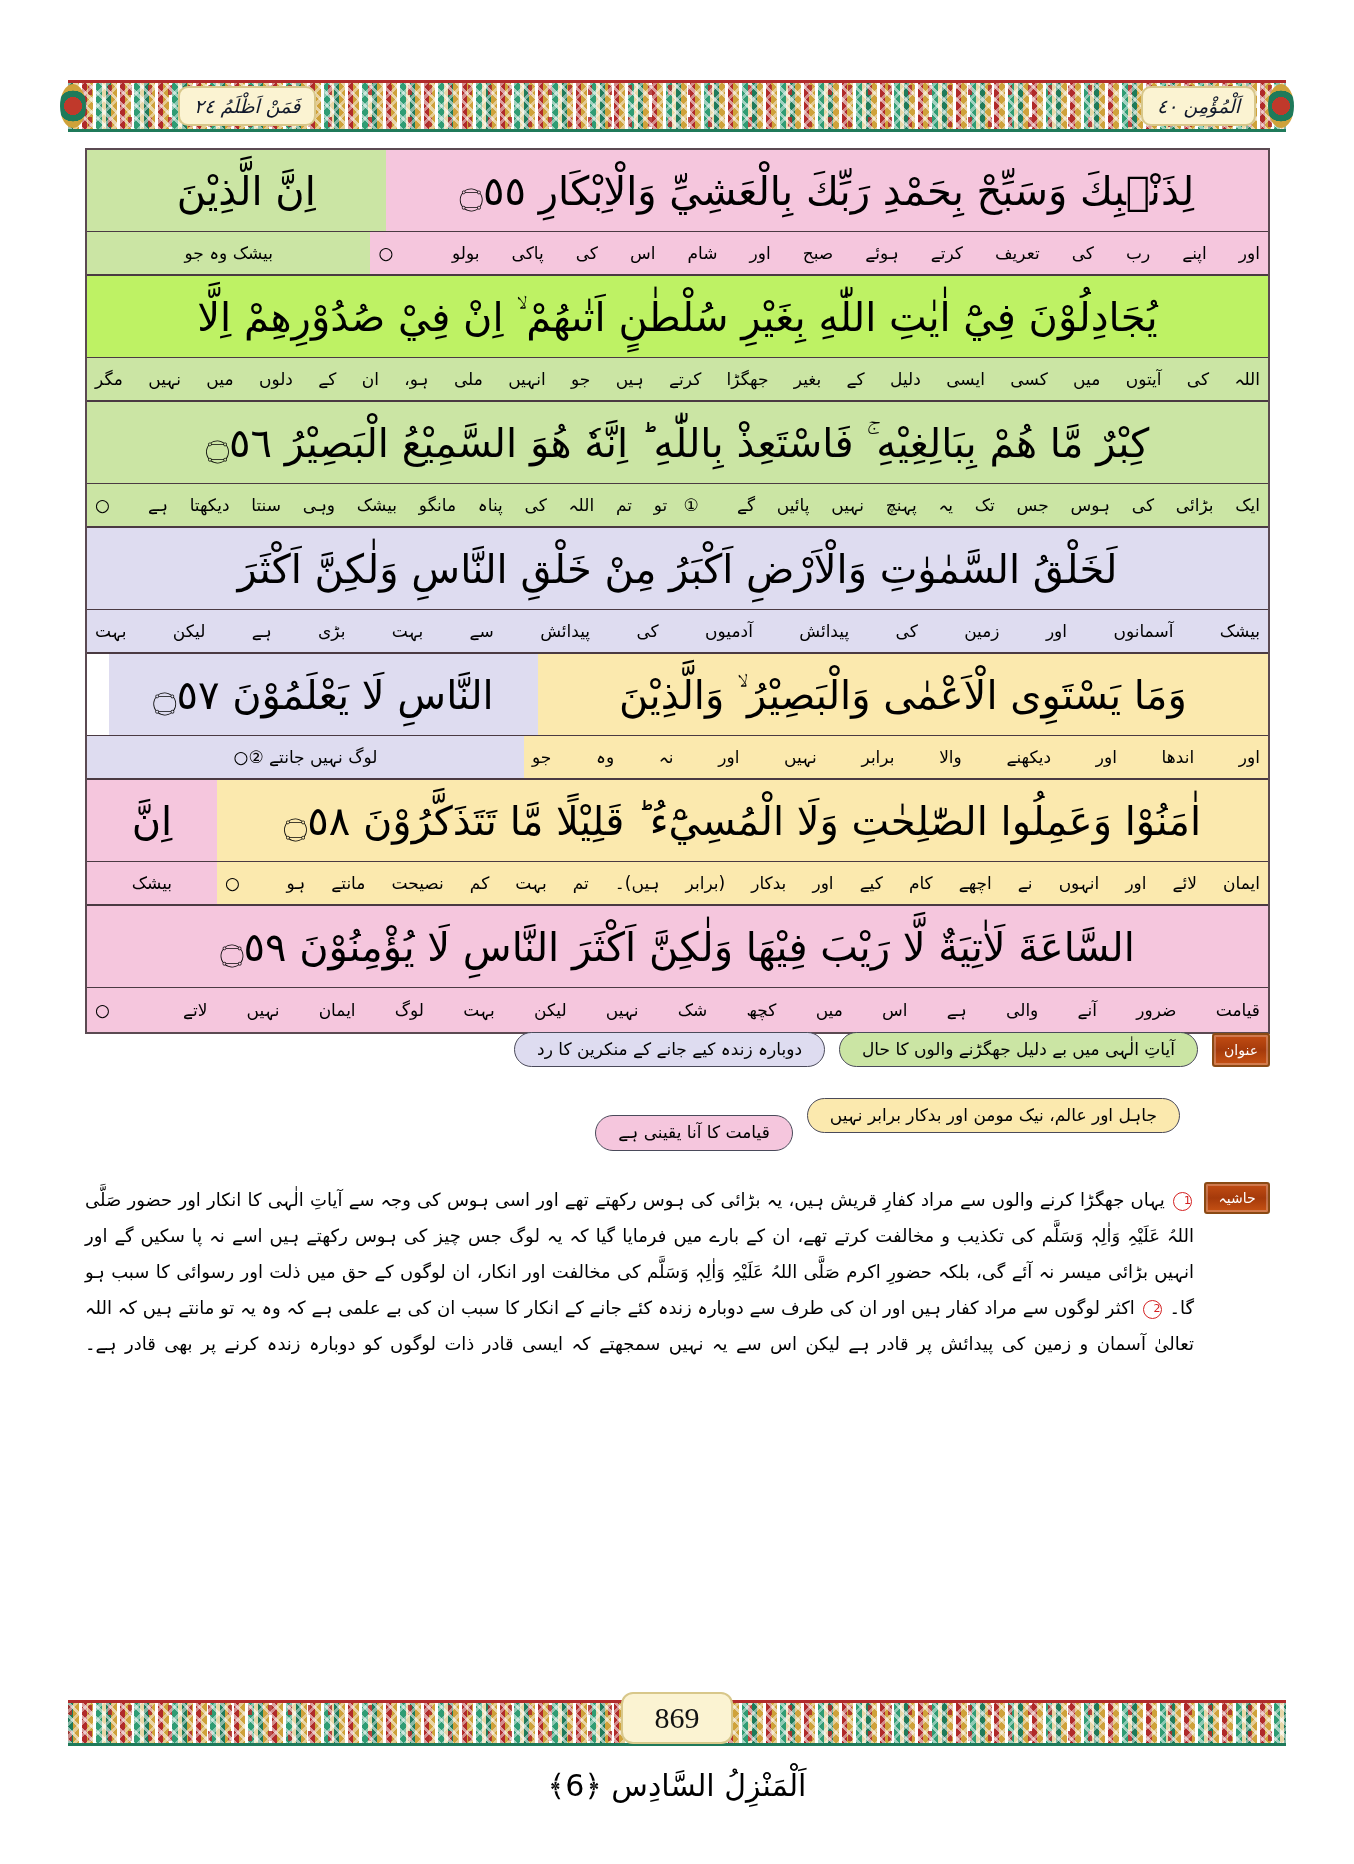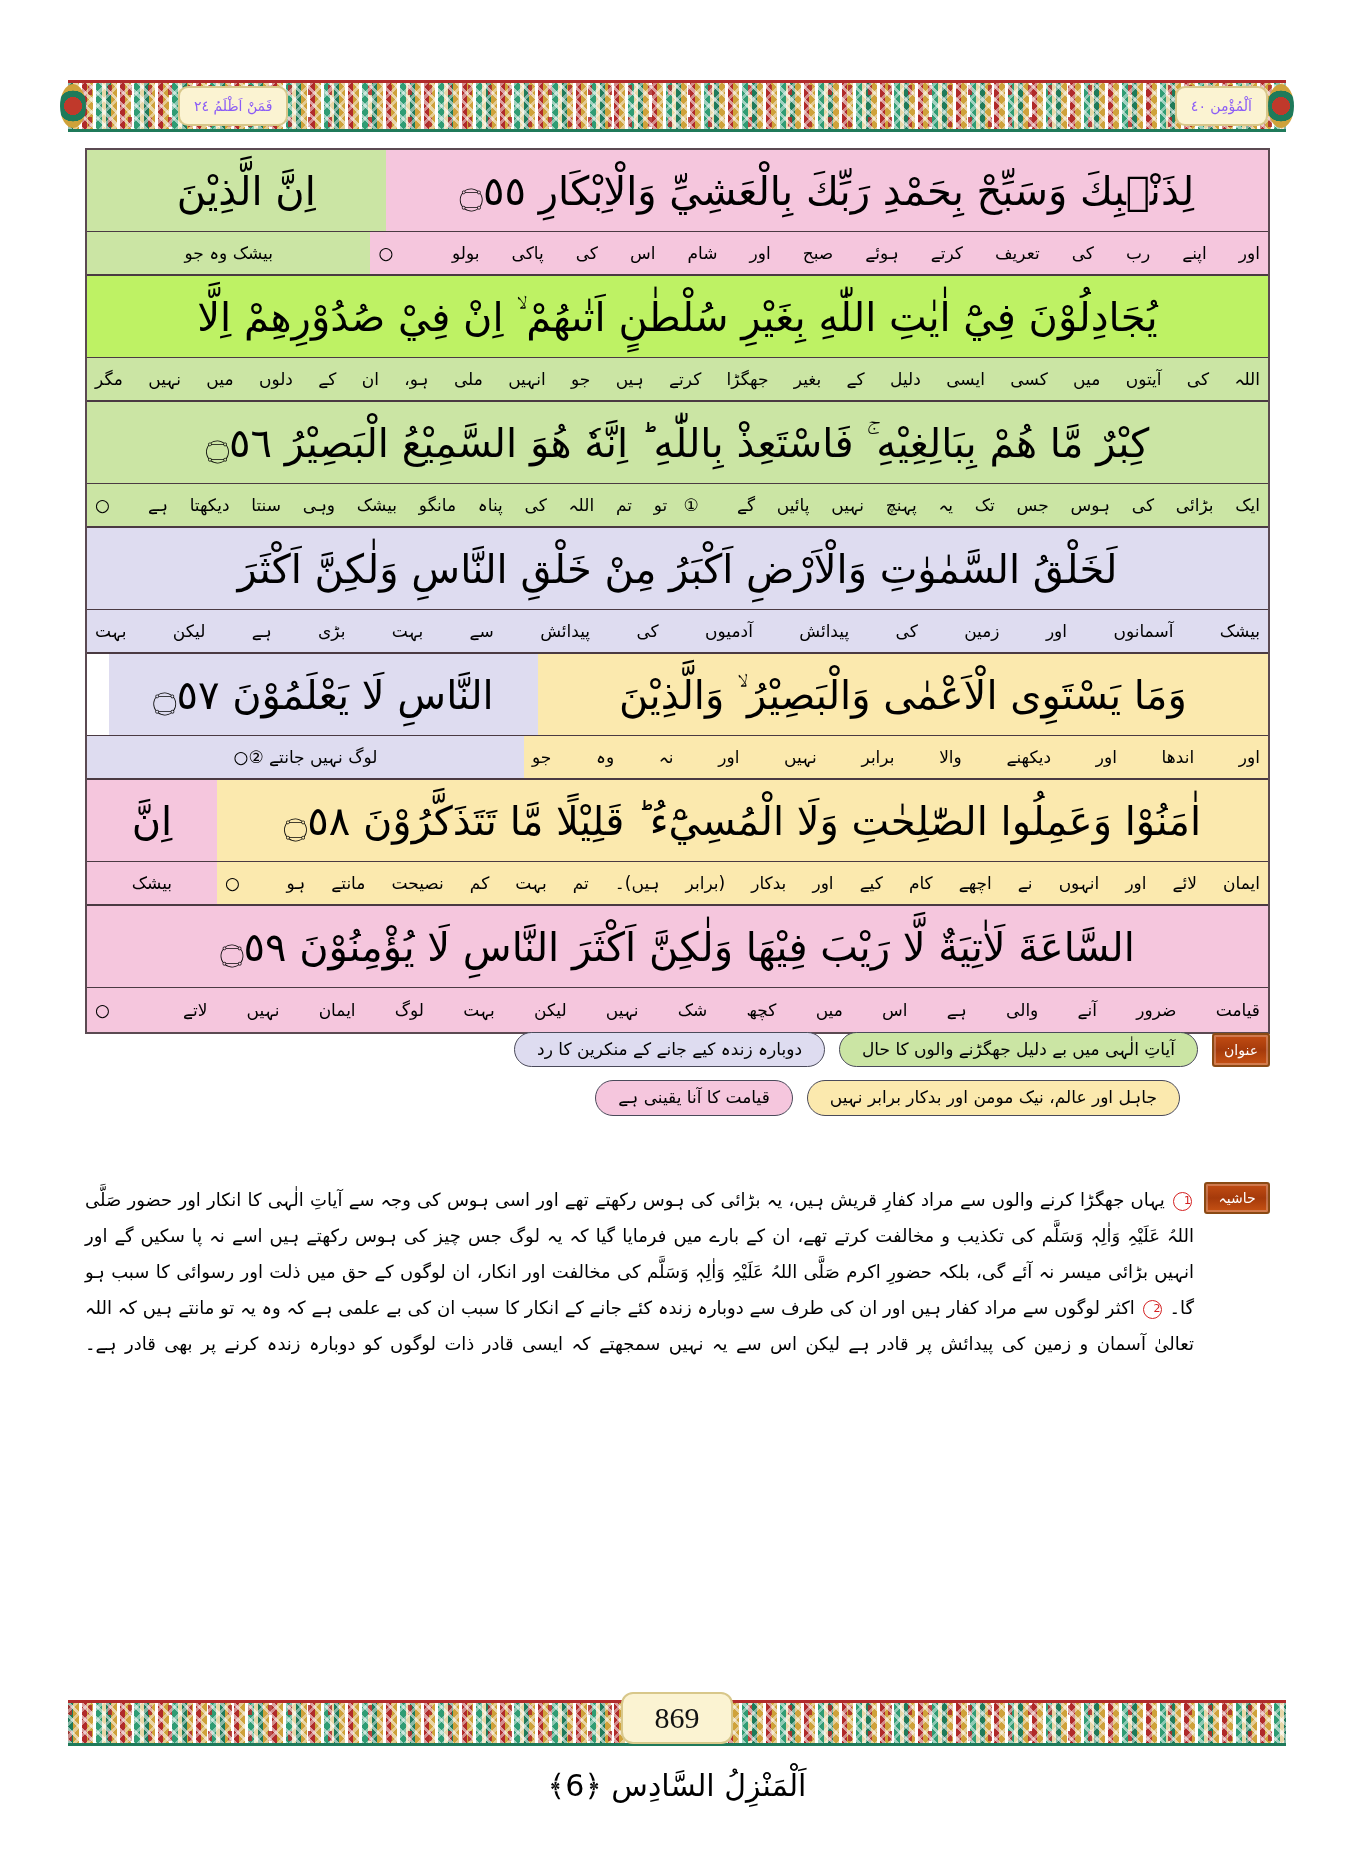--- a/index.html
+++ b/index.html
@@ -78,26 +78,27 @@
     display: flex;
     align-items: center;
     justify-content: center;
     padding: 0 14px;
     box-sizing: border-box;
     z-index: 4;
     direction: rtl;
   }
   .cartouche span {
     font-family: "DejaVu Sans", sans-serif;
-    font-size: 14px;
-    color: #8b5cf6;
+    font-size: 19px;
+    color: #0f172a;
     white-space: nowrap;
     line-height: 1;
-  }
-  .cartouche.surah { right: 86px; }
+    font-style: italic;
+  }
+  .cartouche.surah { right: 98px; }
   .cartouche.juz   { left: 178px; }
 
   .band-endcap {
     position: absolute;
     top: 84px;
     width: 26px;
     height: 44px;
     border-radius: 50%;
     background: radial-gradient(circle at 50% 50%, #c0392b 0%, #c0392b 35%, #1f7a5a 36%, #1f7a5a 60%, #cfa23a 61%, #cfa23a 100%);
     z-index: 5;
@@ -418,21 +419,21 @@
     </div>
 
   <div class="topics" id="topics">
       <div class="topic-row">
         <div class="unwan-tag">عنوان</div>
         <div class="pill" style="background: rgb(203, 229, 164);">آیاتِ الٰہی میں بے دلیل جھگڑنے والوں کا حال</div>
         <div class="pill" style="background: rgb(222, 220, 240);">دوبارہ زندہ کیے جانے کے منکرین کا رد</div>
       </div>
       <div class="topic-row indent">
         <div class="pill" style="background: rgb(251, 233, 174);">جاہل اور عالم، نیک مومن اور بدکار برابر نہیں</div>
-        <div class="pill" style="background: rgb(245, 198, 221);">قیامت کا آنا یقینی ہے</div>
+        <div class="pill" style="background: rgb(245, 198, 221); margin-top: 35px;">قیامت کا آنا یقینی ہے</div>
       </div>
     </div>
 
   <div class="hashiya-wrap">
     <div class="hashiya-header">
       <div class="hashiya-tag">حاشیہ</div>
       <div class="hashiya-body" id="hashiya-body" style="flex:1; margin-right:10px;"><span><span class="fn-marker">1</span> <span>یہاں جھگڑا کرنے والوں سے مراد کفارِ قریش ہیں، یہ بڑائی کی ہوس رکھتے تھے اور اسی ہوس کی وجہ سے آیاتِ الٰہی کا انکار اور حضور صَلَّی اللہُ عَلَیْہِ وَاٰلِہٖ وَسَلَّم کی تکذیب و مخالفت کرتے تھے، ان کے بارے میں فرمایا گیا کہ یہ لوگ جس چیز کی ہوس رکھتے ہیں اسے نہ پا سکیں گے اور انہیں بڑائی میسر نہ آئے گی، بلکہ حضورِ اکرم صَلَّی اللہُ عَلَیْہِ وَاٰلِہٖ وَسَلَّم کی مخالفت اور انکار، ان لوگوں کے حق میں ذلت اور رسوائی کا سبب ہو گا۔</span>  </span><span><span class="fn-marker">2</span> <span>اکثر لوگوں سے مراد کفار ہیں اور ان کی طرف سے دوبارہ زندہ کئے جانے کے انکار کا سبب ان کی بے علمی ہے کہ وہ یہ تو مانتے ہیں کہ اللہ تعالیٰ آسمان و زمین کی پیدائش پر قادر ہے لیکن اس سے یہ نہیں سمجھتے کہ ایسی قادر ذات لوگوں کو دوبارہ زندہ کرنے پر بھی قادر ہے۔</span>  </span></div>
     </div>
   </div>
 

